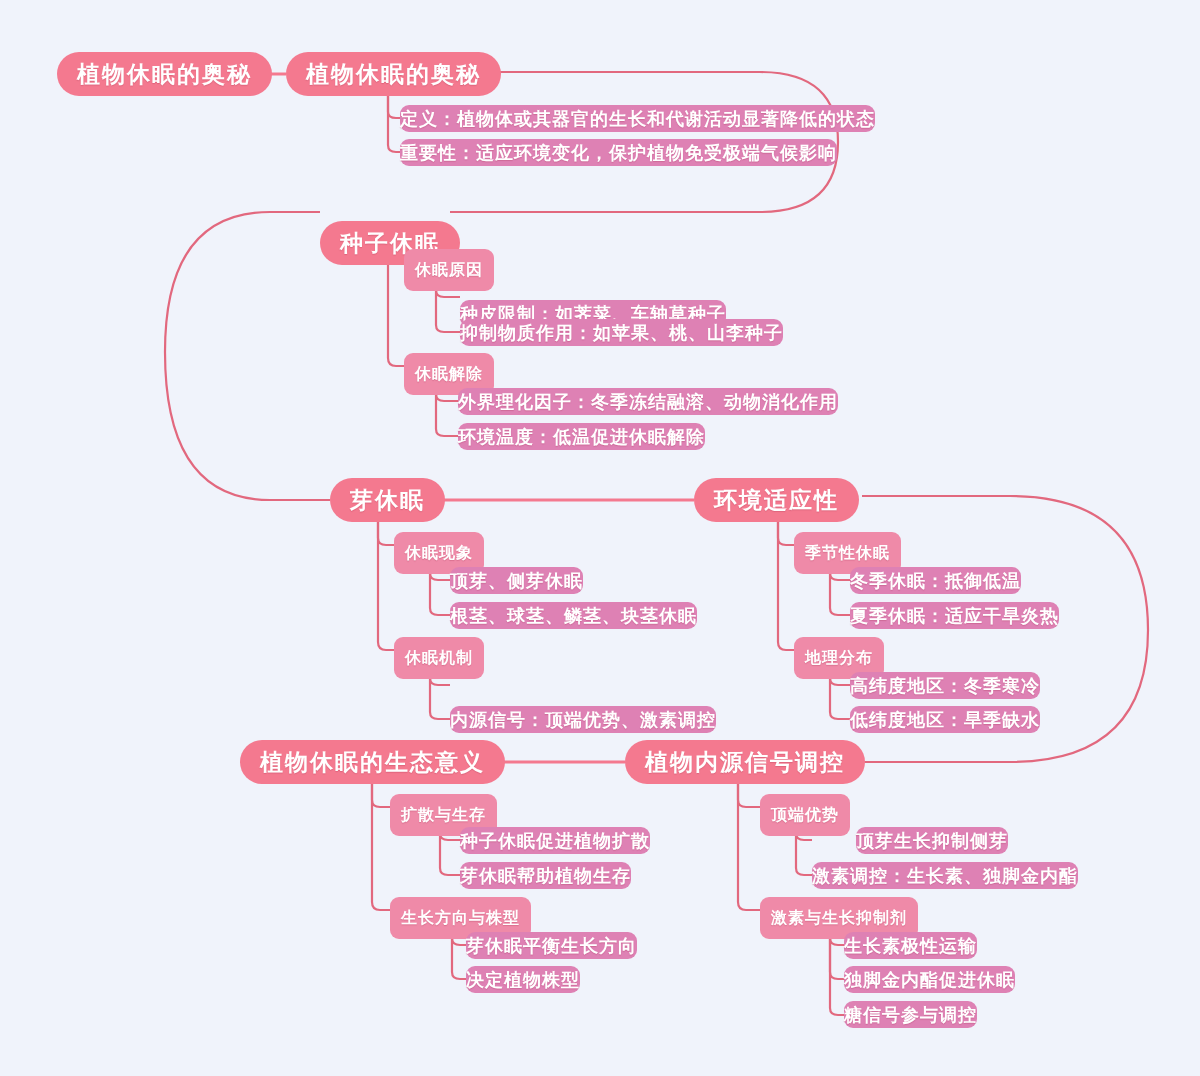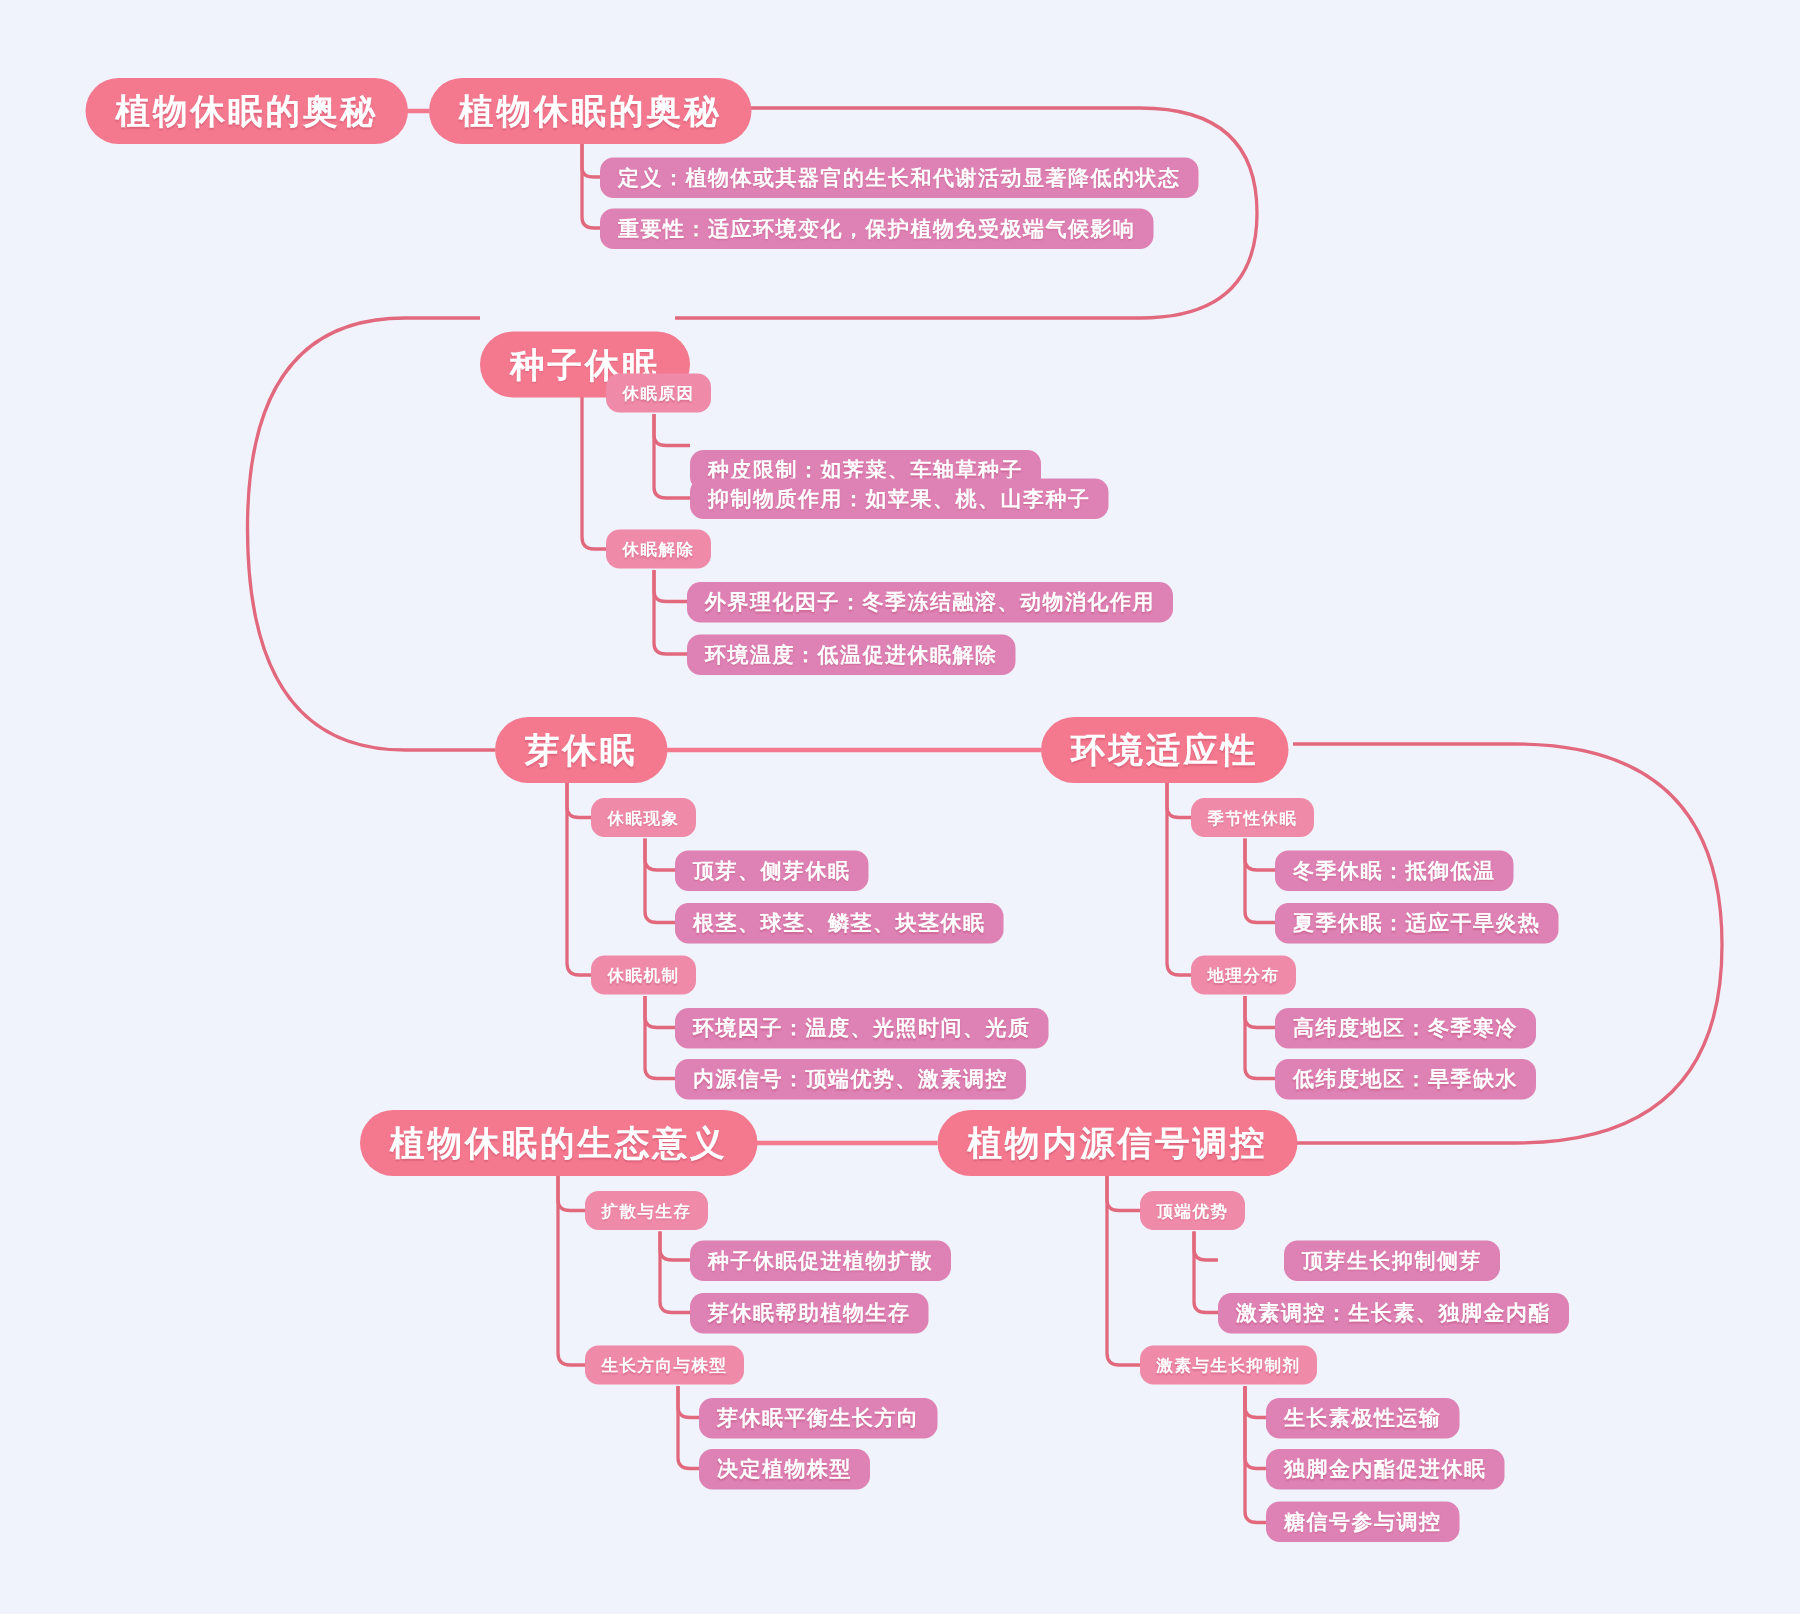--- a/index.html
+++ b/index.html
@@ -33,34 +33,34 @@
     height:44px;
     font-size:23px;
     font-weight:700;
     padding:0 20px;
     letter-spacing:2px;
   }
   
   .lv2{
     background:#ef8aa8;
     border-radius:9px;
-    height:26px;
-    font-size:11px;
+    height:42px;
+    font-size:16px;
     font-weight:700;
     padding:0 11px;
     letter-spacing:1px;
   }
   
   .lv3{
     background:#de81b4;
     border-radius:9px;
     height:27px;
-    font-size:14px;
+    font-size:18px;
     font-weight:700;
-    padding:0 12px;
+    padding:0 0;
     letter-spacing:1px;
   }
 </style>
 </head>
 <body>
 
 <div id="canvas">
 
   <svg class="links" viewBox="0 0 1200 1076">
 
@@ -132,21 +132,20 @@
   <div class="node lv3" style="left:460px;top:319px;">抑制物质作用：如苹果、桃、山李种子</div>
   <div class="node lv2" style="left:404px;top:353px;">休眠解除</div>
   <div class="node lv3" style="left:458px;top:388px;">外界理化因子：冬季冻结融溶、动物消化作用</div>
   <div class="node lv3" style="left:458px;top:423px;">环境温度：低温促进休眠解除</div>
 
   <div class="node lv1" style="left:330px;top:478px;">芽休眠</div>
   <div class="node lv2" style="left:394px;top:532px;">休眠现象</div>
   <div class="node lv3" style="left:450px;top:567px;">顶芽、侧芽休眠</div>
   <div class="node lv3" style="left:450px;top:602px;">根茎、球茎、鳞茎、块茎休眠</div>
   <div class="node lv2" style="left:394px;top:637px;">休眠机制</div>
-  <div class="node lv3" style="left:450px;top:672px;">环境因子：温度、光照时间、光质</div>
   <div class="node lv3" style="left:450px;top:706px;">内源信号：顶端优势、激素调控</div>
 
   <div class="node lv1" style="left:694px;top:478px;">环境适应性</div>
   <div class="node lv2" style="left:794px;top:532px;">季节性休眠</div>
   <div class="node lv3" style="left:850px;top:567px;">冬季休眠：抵御低温</div>
   <div class="node lv3" style="left:850px;top:602px;">夏季休眠：适应干旱炎热</div>
   <div class="node lv2" style="left:794px;top:637px;">地理分布</div>
   <div class="node lv3" style="left:850px;top:672px;">高纬度地区：冬季寒冷</div>
   <div class="node lv3" style="left:850px;top:706px;">低纬度地区：旱季缺水</div>
 

